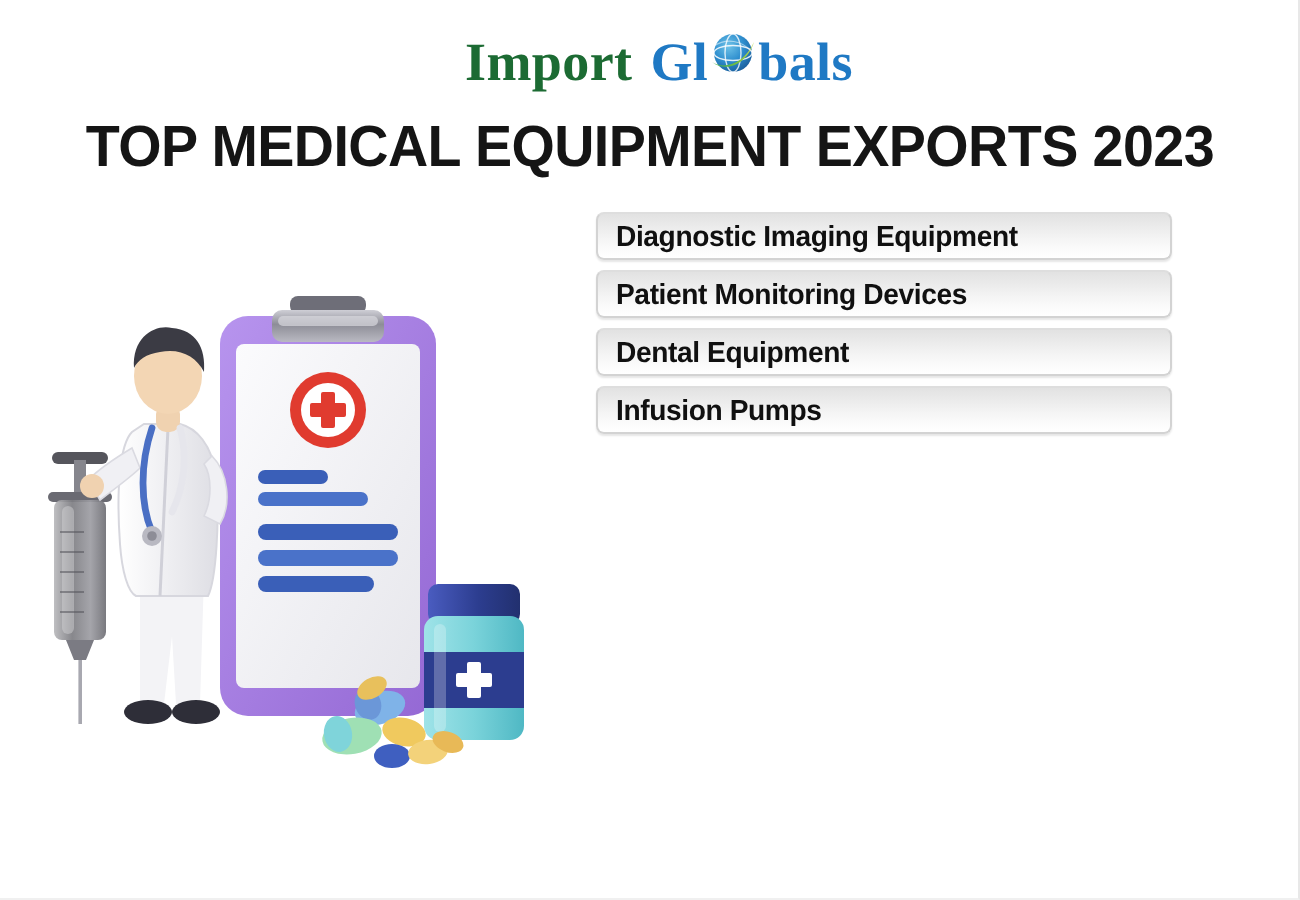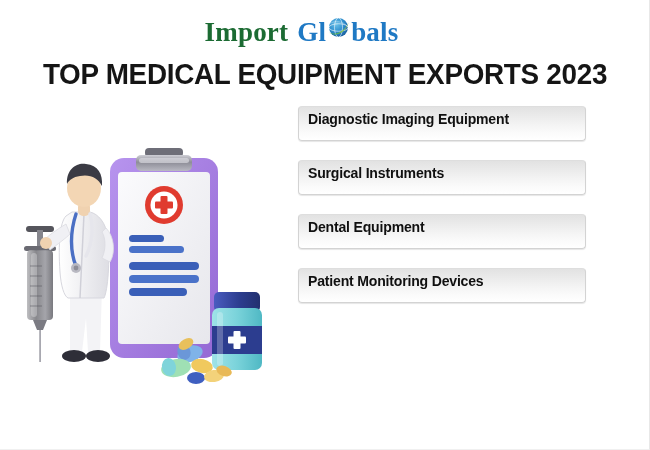--- a/index.html
+++ b/index.html
@@ -28,20 +28,21 @@
 
   
   .brand {
     position: absolute;
     left: 0; top: 14px;
     width: 603px;
     text-align: center;
     height: 34px;
     line-height: 34px;
     white-space: nowrap;
+    padding-left: 28px;
   }
   .brand-word {
     font-family: "Liberation Serif", serif;
     font-size: 27px;
     font-weight: 700;
     letter-spacing: 0.2px;
     vertical-align: middle;
   }
   .brand-import { color: #1c6b33; }
   .brand-gl { color: #1f79c4; }
@@ -72,22 +73,22 @@
 
   
   .item-list {
     position: absolute;
     left: 298px;
     top: 106px;
     width: 288px;
   }
   .list-item {
     position: relative;
-    height: 35px;
-    margin-bottom: 19px;
+    height: 24px;
+    margin-bottom: 5px;
     border-radius: 4px;
     border: 1px solid #d3d3d3;
     border-top-color: #dedede;
     background: linear-gradient(to bottom,
         #e2e2e2 0%,
         #e9e9e9 22%,
         #f4f4f4 55%,
         #fbfbfb 80%,
         #ffffff 100%);
     box-shadow: 0 1px 1px rgba(0,0,0,0.10);
@@ -273,23 +274,23 @@
         <ellipse cx="168" cy="204" rx="8" ry="5" transform="rotate(-30 168 204)" fill="#e8c05c"></ellipse>
       </g>
     </svg>
   </div>
 
   <div class="item-list">
     <div class="list-item">
         <span class="list-item-label">Diagnostic Imaging Equipment</span>
       </div>
     <div class="list-item">
-        <span class="list-item-label">Surgical Instruments</span>
+        <span class="list-item-label">Patient Monitoring Devices</span>
       </div>
     <div class="list-item">
         <span class="list-item-label">Dental Equipment</span>
       </div>
     <div class="list-item">
-        <span class="list-item-label">Patient Monitoring Devices</span>
+        <span class="list-item-label">Infusion Pumps</span>
       </div>
   </div>
 
 </div>
 
 </body></html>

